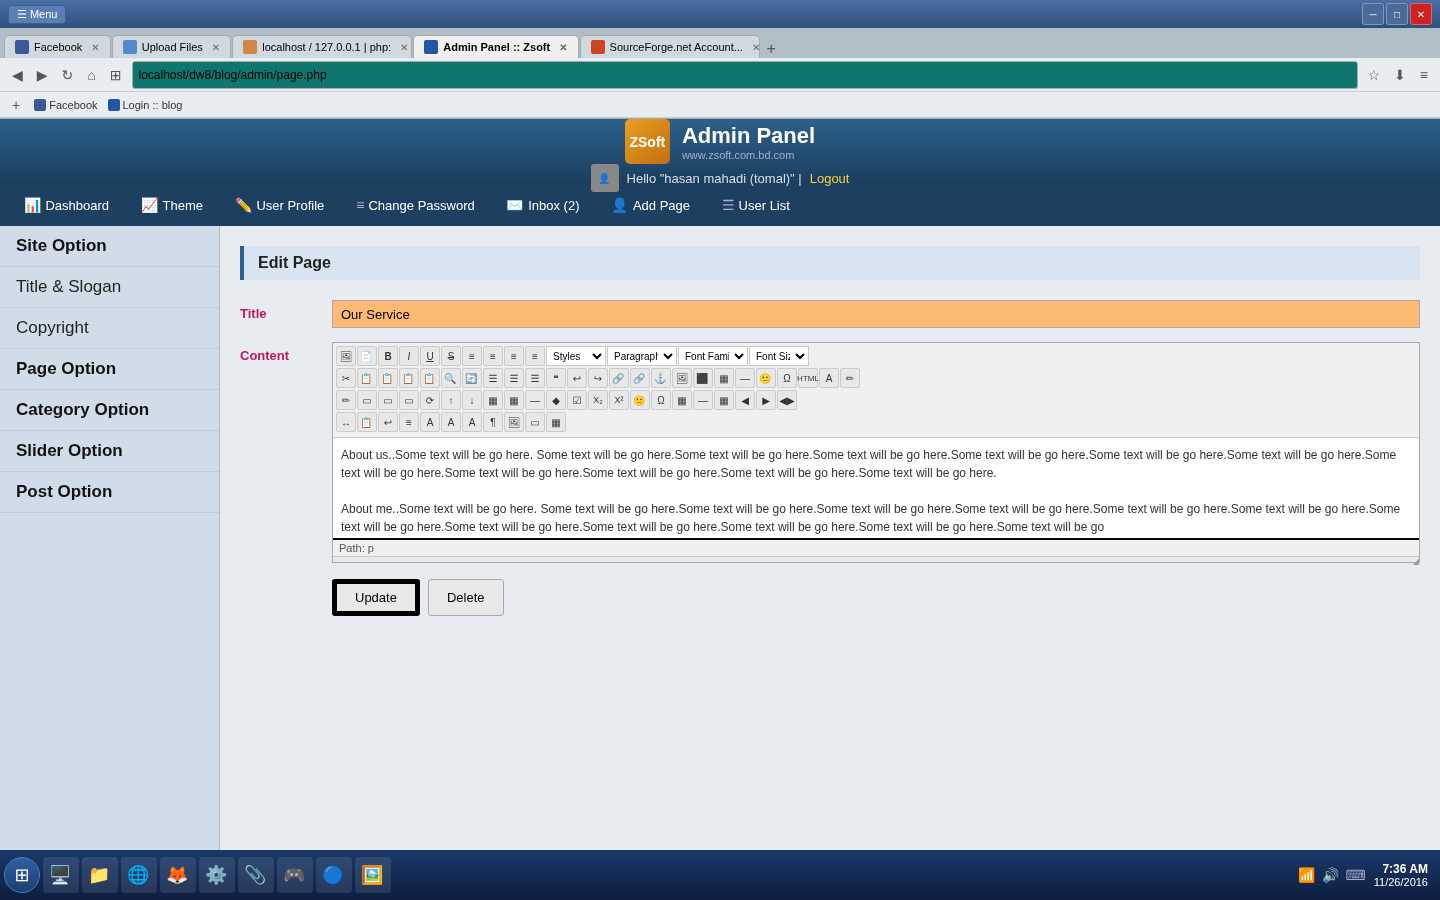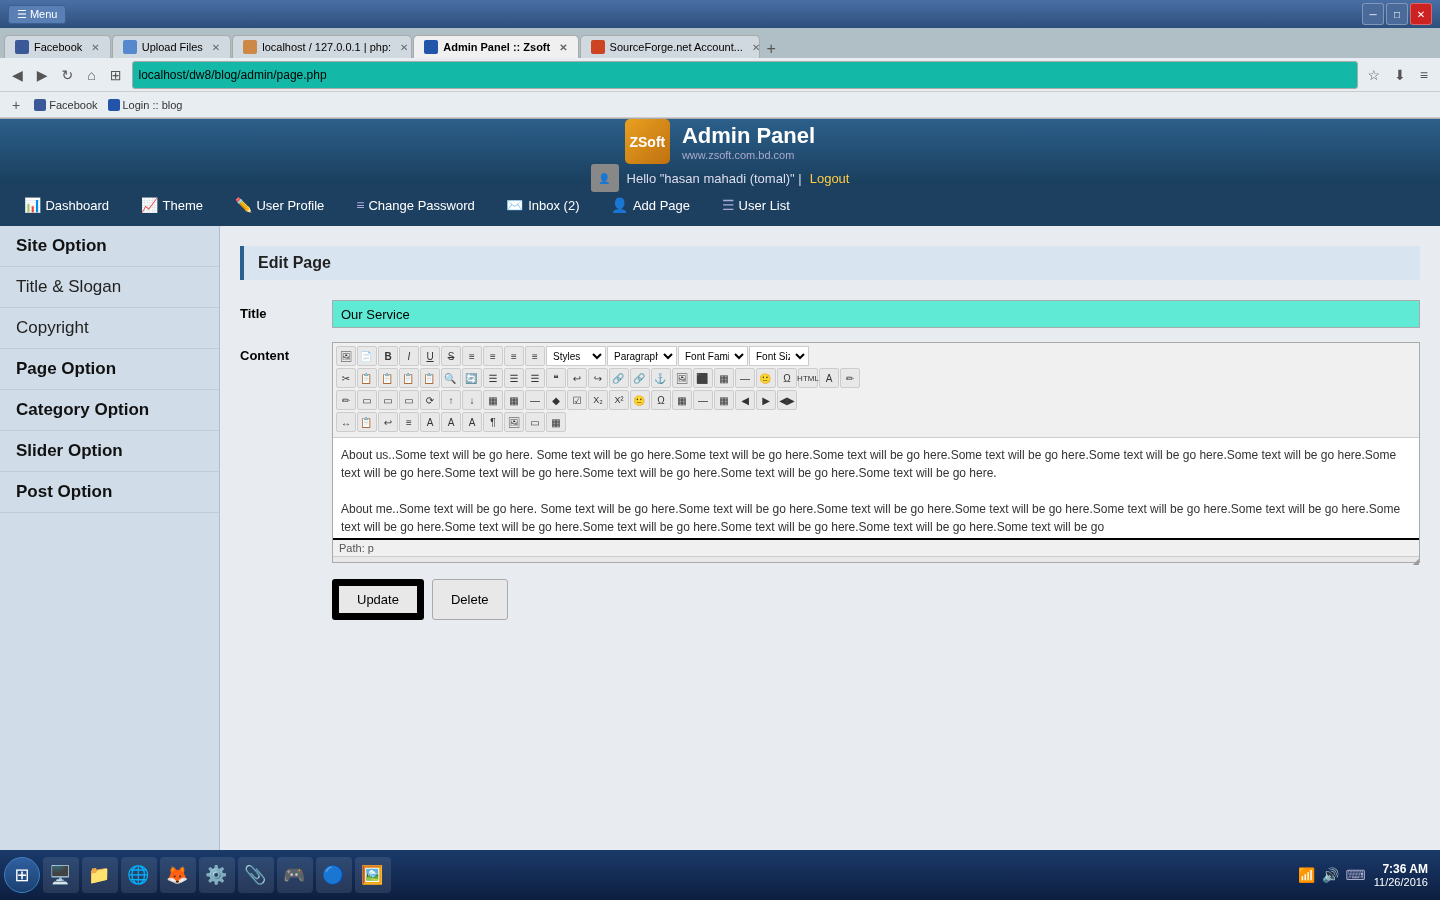--- a/index.html
+++ b/index.html
@@ -11,21 +11,21 @@
     .title-bar-left { display: flex; align-items: center; gap: 8px; }
     .menu-btn { background: #5a7fb5; color: white; border: 1px solid #3a5f95; padding: 2px 8px; font-size: 11px; border-radius: 3px; cursor: pointer; }
     .tab-bar { display: flex; align-items: flex-end; background: #b0bec5; padding-top: 4px; padding-left: 4px; gap: 1px; height: 30px; }
     .tab { display: flex; align-items: center; gap: 5px; padding: 4px 10px; font-size: 11px; background: #d0d8e0; border-top-left-radius: 5px; border-top-right-radius: 5px; border: 1px solid #aaa; border-bottom: none; cursor: pointer; max-width: 180px; white-space: nowrap; overflow: hidden; }
     .tab.active { background: #f0f0f0; font-weight: bold; }
     .tab-icon { width: 14px; height: 14px; background: #4488cc; border-radius: 2px; flex-shrink: 0; }
     .tab-close { font-size: 10px; color: #666; cursor: pointer; margin-left: 4px; }
     .new-tab-btn { background: none; border: none; font-size: 16px; color: #555; cursor: pointer; padding: 0 6px; }
     .address-bar { display: flex; align-items: center; gap: 6px; padding: 4px 8px; background: #e8edf2; border-bottom: 1px solid #ccc; height: 34px; }
     .nav-btn { background: none; border: none; font-size: 14px; color: #555; cursor: pointer; padding: 2px 4px; }
-    .address-input { flex: 1; height: 28px; border: 1px solid #aaa; border-radius: 3px; padding: 0 6px; font-size: 12px; background: #14b8a6; }
+    .address-input { flex: 1; height: 28px; border: 1px solid #aaa; border-radius: 3px; padding: 0 6px; font-size: 12px; background: #0f766e; }
     .bookmarks-bar { display: flex; align-items: center; gap: 10px; padding: 3px 8px; background: #e8edf2; border-bottom: 1px solid #ccc; height: 26px; font-size: 11px; }
     .bookmark-item { display: flex; align-items: center; gap: 3px; color: #333; cursor: pointer; }
 
     
     .admin-header { background: linear-gradient(to bottom, #2c5f8a, #1a3f5e); color: white; height: 65px; display: flex; align-items: center; justify-content: space-between; padding: 0 20px; flex-direction: column; }
     .admin-logo { display: flex; align-items: center; gap: 12px; }
     .logo-box { width: 45px; height: 45px; background: linear-gradient(135deg, #e8a020, #c07010); border-radius: 5px; display: flex; align-items: center; justify-content: center; color: white; font-weight: bold; font-size: 14px; }
     .admin-title { }
     .admin-title h1 { font-size: 22px; font-weight: bold; color: white; }
     .admin-title p { font-size: 11px; color: #aac; }
@@ -44,35 +44,35 @@
     
     .sidebar { width: 220px; background: #d0dce8; border-right: 1px solid #b0c0d0; flex-shrink: 0; }
     .sidebar-item { padding: 10px 16px; font-size: 17px; color: #222; cursor: pointer; border-bottom: 1px solid #c0ccd8; }
     .sidebar-item.section-header { font-weight: bold; color: #111; }
 
     
     .content-area { flex: 1; background: #e8ecf0; padding: 20px; overflow-y: auto; }
     .edit-page-title { font-size: 16px; font-weight: bold; color: #222; margin-bottom: 20px; padding: 8px 14px; background: #d8e4f0; border-left: 4px solid #2a6090; }
 
     .form-row { display: flex; align-items: flex-start; margin-bottom: 14px; gap: 12px; }
-    .form-label { width: 80px; font-weight: bold; font-size: 13px; padding-top: 6px; color: #000000; flex-shrink: 0; }
-    .form-input { flex: 1; height: 28px; border: 1px solid #aaa; padding: 0 8px; font-size: 13px; background: #5eead4; }
+    .form-label { width: 80px; font-weight: bold; font-size: 13px; padding-top: 6px; color: #be185d; flex-shrink: 0; }
+    .form-input { flex: 1; height: 28px; border: 1px solid #aaa; padding: 0 8px; font-size: 13px; background: #fdba74; }
 
     
     .editor-wrapper { flex: 1; border: 1px solid #aaa; background: white; }
     .editor-toolbar { background: #f0f0f0; border-bottom: 1px solid #ccc; padding: 3px; }
     .toolbar-row { display: flex; align-items: center; flex-wrap: wrap; gap: 1px; margin-bottom: 2px; }
     .tb-btn { background: #e8e8e8; border: 1px solid #ccc; width: 20px; height: 20px; font-size: 10px; cursor: pointer; display: flex; align-items: center; justify-content: center; border-radius: 2px; color: #333; }
     .tb-select { height: 20px; font-size: 10px; border: 1px solid #ccc; background: white; padding: 0 2px; cursor: pointer; }
     .editor-body { min-height: 90px; padding: 8px; font-size: 12px; color: #333; line-height: 1.5; overflow-y: auto; max-height: 100px; }
     .editor-path { background: #f0f0f0; border-top: 2px solid #000000; padding: 2px 6px; font-size: 11px; color: #555; }
     .editor-resize { height: 6px; background: #e8e8e8; border-top: 1px solid #ccc; text-align: right; cursor: se-resize; font-size: 8px; color: #999; }
 
     .btn-row { display: flex; gap: 8px; margin-top: 16px; }
-    .btn-update { background: #e8e8e8; border: 7px solid #000000; padding: 6px 18px; font-size: 13px; cursor: pointer; border-radius: 3px; }
+    .btn-update { background: #e8e8e8; border: 5px solid #000000; padding: 6px 18px; font-size: 13px; cursor: pointer; border-radius: 3px; }
     .btn-delete { background: #e8e8e8; border: 1px solid #aaa; padding: 6px 18px; font-size: 13px; cursor: pointer; border-radius: 3px; }
 
     
     .page-footer { background: #c8d4e0; border-top: 1px solid #b0bcc8; padding: 6px 16px; font-size: 12px; color: #333; height: 35px; display: flex; align-items: center; }
     .footer-link { color: #1a5090; text-decoration: none; }
 
     
     .taskbar { background: linear-gradient(to bottom, #1a3a6a, #0d1e40); height: 50px; display: flex; align-items: center; justify-content: space-between; padding: 0 4px; position: fixed; bottom: 0; width: 1440px; }
     .taskbar-left { display: flex; align-items: center; gap: 3px; }
     .start-btn { background: linear-gradient(to bottom, #3060a0, #1a4070); border: 1px solid #4080c0; color: white; border-radius: 50%; width: 36px; height: 36px; display: flex; align-items: center; justify-content: center; cursor: pointer; font-size: 18px; }

